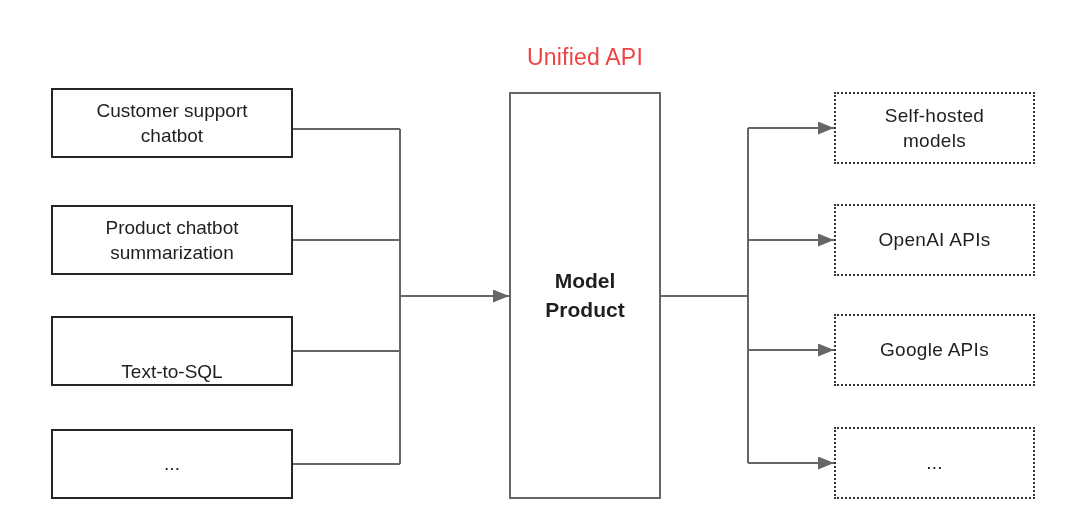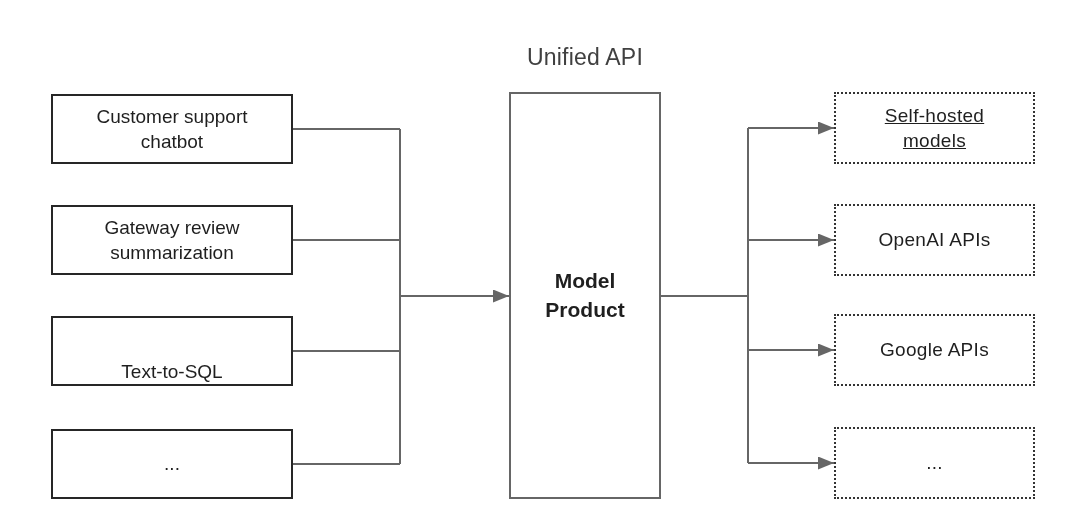--- a/index.html
+++ b/index.html
@@ -21,21 +21,21 @@
     width: 1080px; height: 529px;
   }
   .title {
     position: absolute;
     left: 485px;
     top: 44px;
     width: 200px;
     text-align: center;
     font-size: 23px;
     font-weight: 400;
-    color: #404040;
+    color: #ef4444;
     letter-spacing: 0.2px;
   }
   .box {
     position: absolute;
     display: flex;
     align-items: center;
     justify-content: center;
     text-align: center;
     background: #ffffff;
     font-size: 19px;
@@ -94,41 +94,41 @@
 
       <path d="M748 128 H834" marker-end="url(#arrowhead)"></path>
       <path d="M748 240 H834" marker-end="url(#arrowhead)"></path>
       <path d="M748 350 H834" marker-end="url(#arrowhead)"></path>
       <path d="M748 463 H834" marker-end="url(#arrowhead)"></path>
     </g>
   </svg>
 
   <div class="title">Unified API</div>
 
-  <div class="box solid" style="top:94px;">
+  <div class="box solid" style="top:88px;">
     <span>Customer support
 chatbot</span>
   </div>
   <div class="box solid" style="top:205px;">
-    <span>Gateway review
+    <span>Product chatbot
 summarization</span>
   </div>
   <div class="box solid" style="top:316px;align-items:flex-end;">
     <span>Text-to-SQL</span>
   </div>
   <div class="box solid" style="top:429px;">
     <span>...</span>
   </div>
 
   <div class="box gateway">
     <span>Model
 Product</span>
   </div>
 
-  <div class="box dotted" style="top:92px;text-decoration:underline;">
+  <div class="box dotted" style="top:92px;">
     <span>Self-hosted
 models</span>
   </div>
   <div class="box dotted" style="top:204px;">
     <span>OpenAI APIs</span>
   </div>
   <div class="box dotted" style="top:314px;">
     <span>Google APIs</span>
   </div>
   <div class="box dotted" style="top:427px;">

